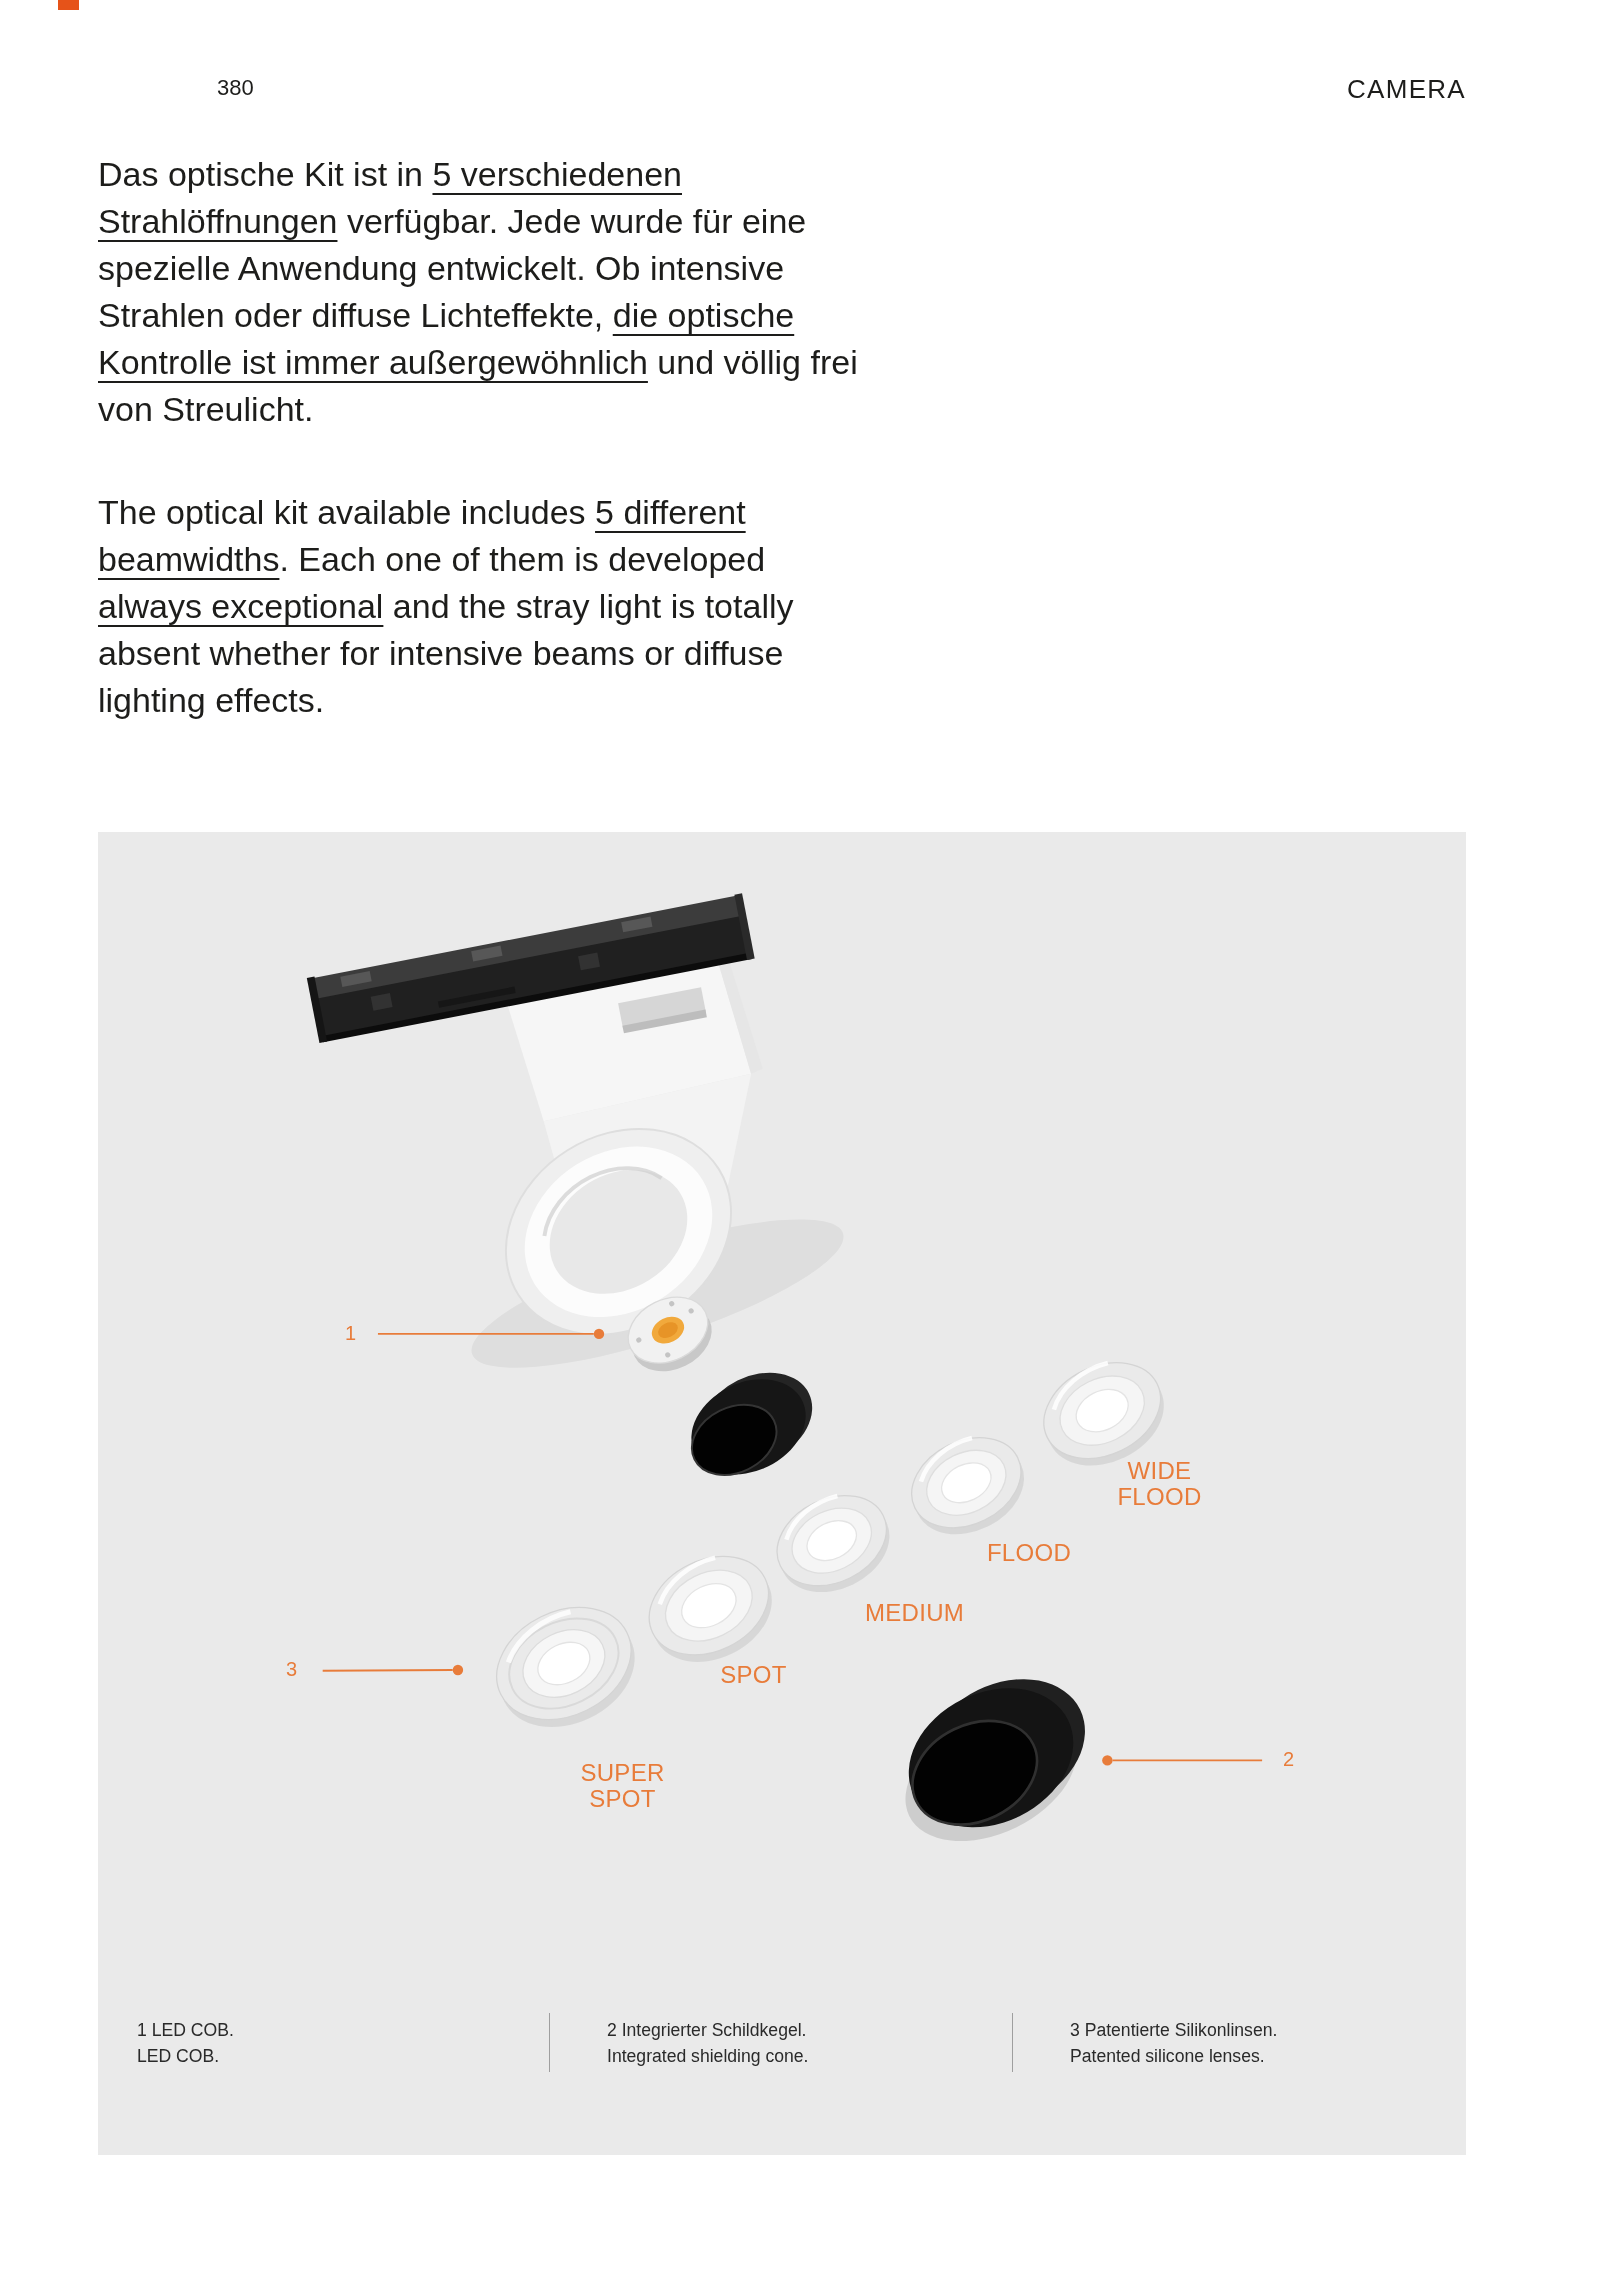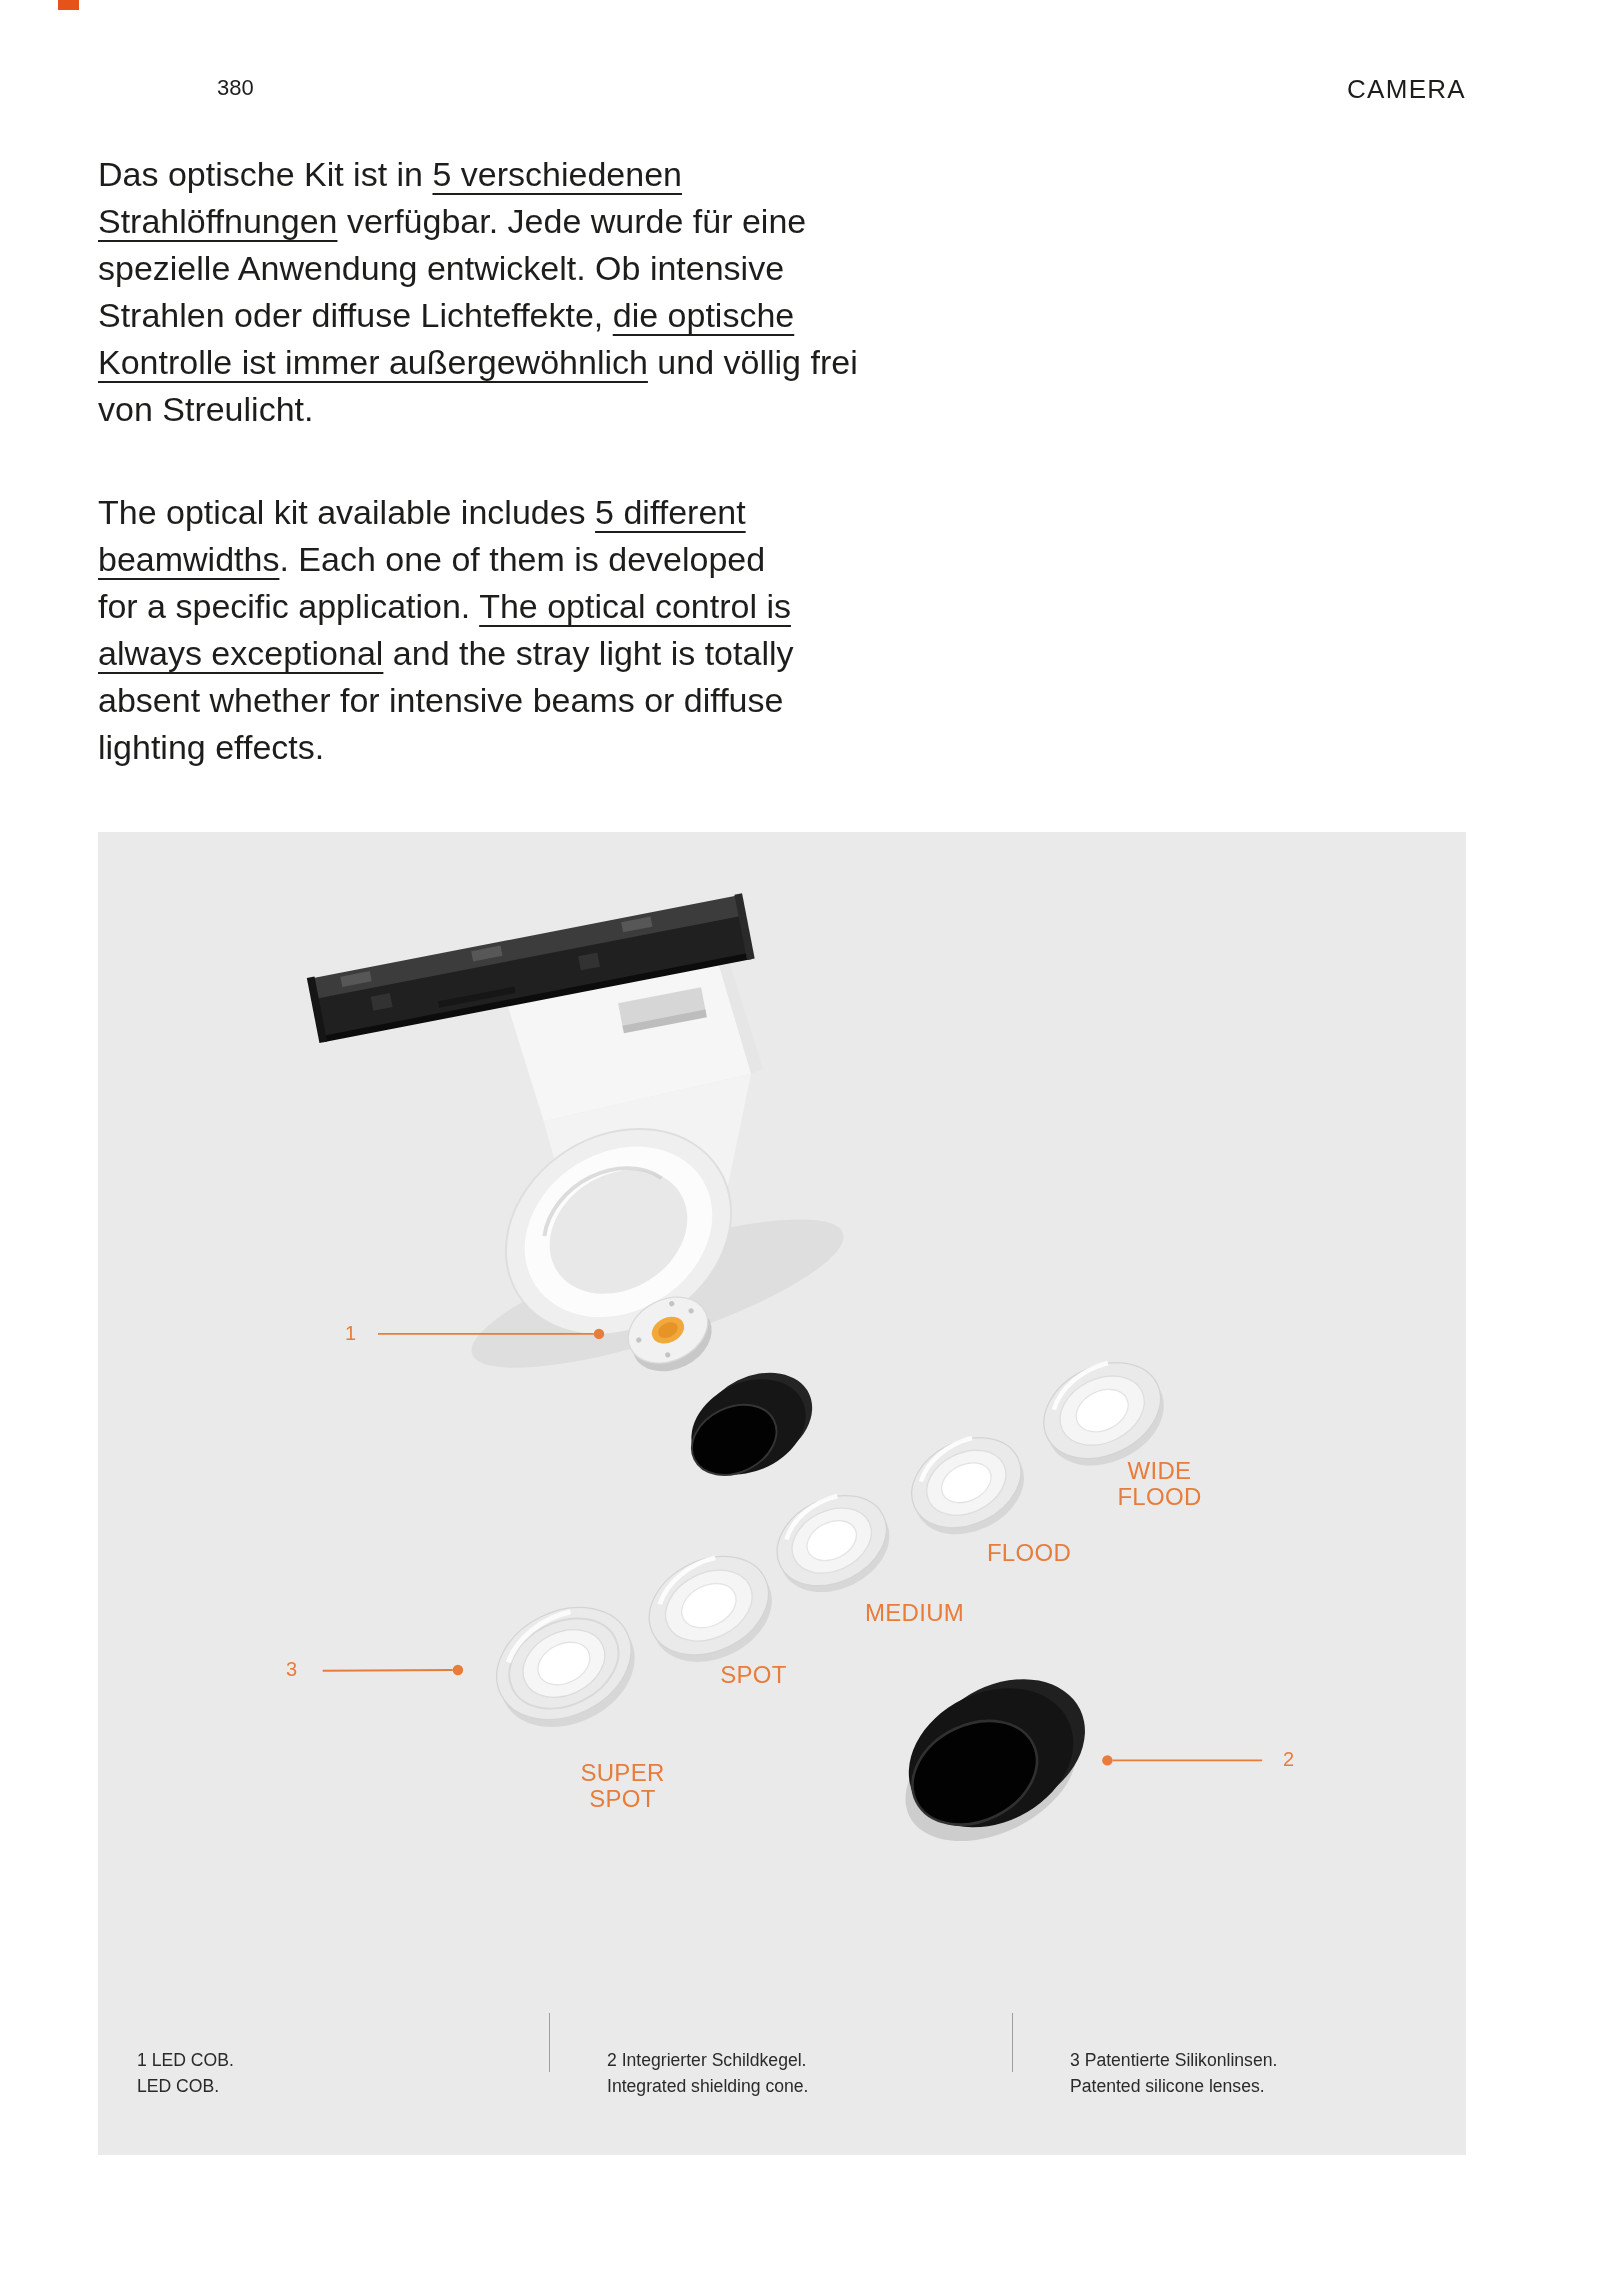--- a/index.html
+++ b/index.html
@@ -39,21 +39,21 @@
   .lens-label{
     position:absolute;color:var(--accent,#e87c3a);
     font-size:24px;line-height:26px;text-align:center;letter-spacing:0.3px;
   }
   .label-wide-flood{left:977px;top:626px;width:169px;}
   .label-flood{left:866px;top:708px;width:130px;}
   .label-medium{left:745px;top:768px;width:143px;}
   .label-spot{left:597px;top:830px;width:117px;}
   .label-super-spot{left:453px;top:904px;width:143px;margin-top:24px;}
   .caption{
-    position:absolute;top:1185px;font-size:17.6px;line-height:26px;color:#2a2a2a;white-space:nowrap;margin-top:30px;
+    position:absolute;top:1185px;font-size:17.6px;line-height:26px;color:#2a2a2a;white-space:nowrap;
   }
   .caption-1{left:39px;}
   .caption-2{left:509px;}
   .caption-3{left:972px;}
   .cap-divider{position:absolute;top:1181px;width:1.3px;height:59px;background:#9f9f9f;}
   .cap-divider-1{left:451px;}
   .cap-divider-2{left:914px;}
 </style>
 </head>
 <body>
@@ -69,21 +69,20 @@
       <div class="rl"><span>Das optische Kit ist in </span><span class="u">5 verschiedenen</span></div>
       <div class="rl"><span class="u">Strahlöffnungen</span><span> verfügbar. Jede wurde für eine</span></div>
       <div class="rl"><span>spezielle Anwendung entwickelt. Ob intensive</span></div>
       <div class="rl"><span>Strahlen oder diffuse Lichteffekte, </span><span class="u">die optische</span></div>
       <div class="rl"><span class="u">Kontrolle ist immer außergewöhnlich</span><span> und völlig frei</span></div>
       <div class="rl"><span>von Streulicht.</span></div>
     </section>
   <section class="intro intro-en">
       <div class="rl"><span>The optical kit available includes </span><span class="u">5 different</span><span> </span></div>
       <div class="rl"><span class="u">beamwidths</span><span>. Each one of them is developed</span></div>
-      <div class="rl"><span>for a specific application. </span><span class="u">The optical control is</span><span> </span></div>
       <div class="rl"><span class="u">always exceptional</span><span> and the stray light is totally</span></div>
       <div class="rl"><span>absent whether for intensive beams or diffuse</span></div>
       <div class="rl"><span>lighting effects.</span></div>
     </section>
 
   <figure class="optics-figure">
     <svg width="1368" height="1323" viewBox="0 0 2103 2035">
 
       <ellipse cx="860" cy="710" rx="300" ry="70" fill="rgba(0,0,0,0.05)" transform="rotate(-18 860 710)"></ellipse>
 

